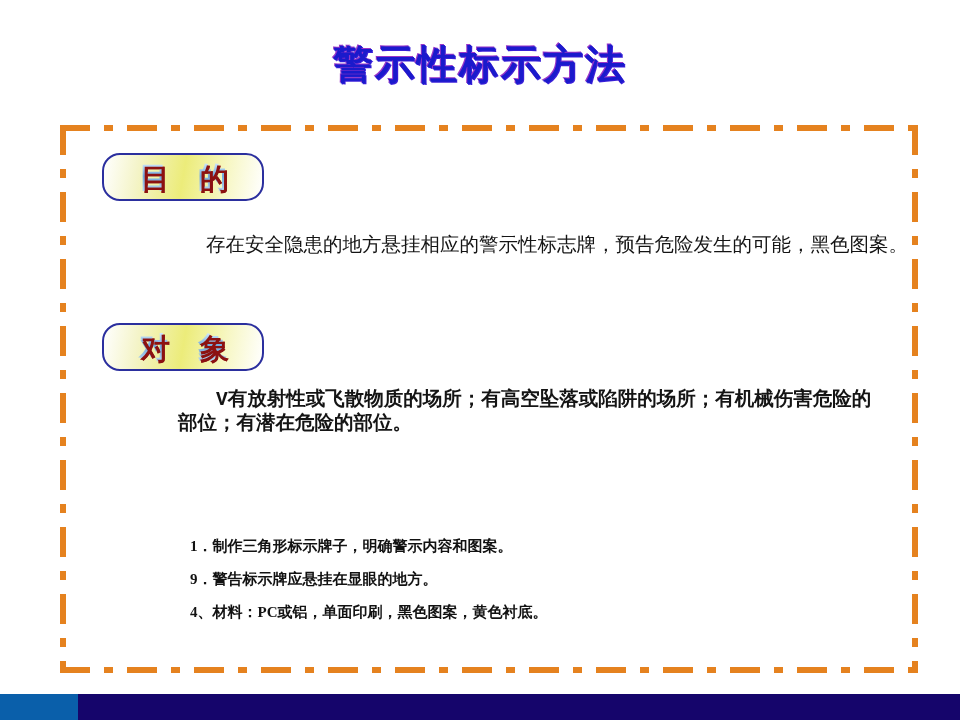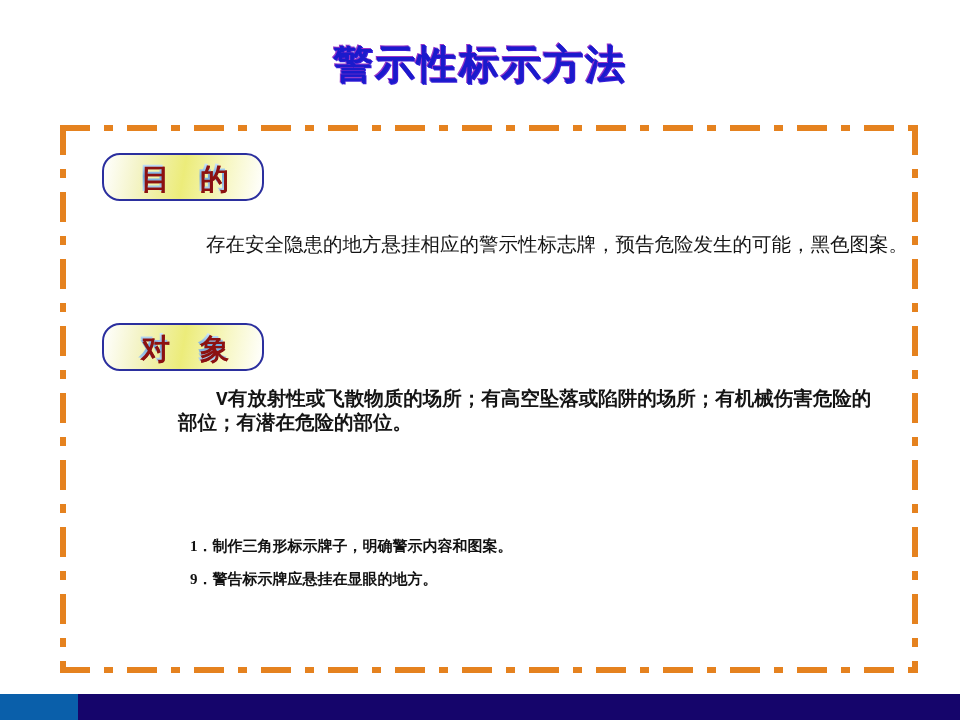--- a/index.html
+++ b/index.html
@@ -211,18 +211,19 @@
 
   <div class="badge" id="badge-target">
     <span class="badge-label-shadow">对  象</span>
     <span class="badge-label">对  象</span>
   </div>
   <div class="para" id="para-target">V有放射性或飞散物质的场所；有高空坠落或陷阱的场所；有机械伤害危险的部位；有潜在危险的部位。</div>
 
   <ul class="std-list">
     <li>1．制作三角形标示牌子，明确警示内容和图案。</li>
     <li>9．警告标示牌应悬挂在显眼的地方。</li>
+    <li>4、材料：PC或铝，单面印刷，黑色图案，黄色衬底。</li>
   </ul>
 
 </div>
 
 <div class="footer-bar"></div>
 <div class="footer-accent"></div>
 
 </body></html>

